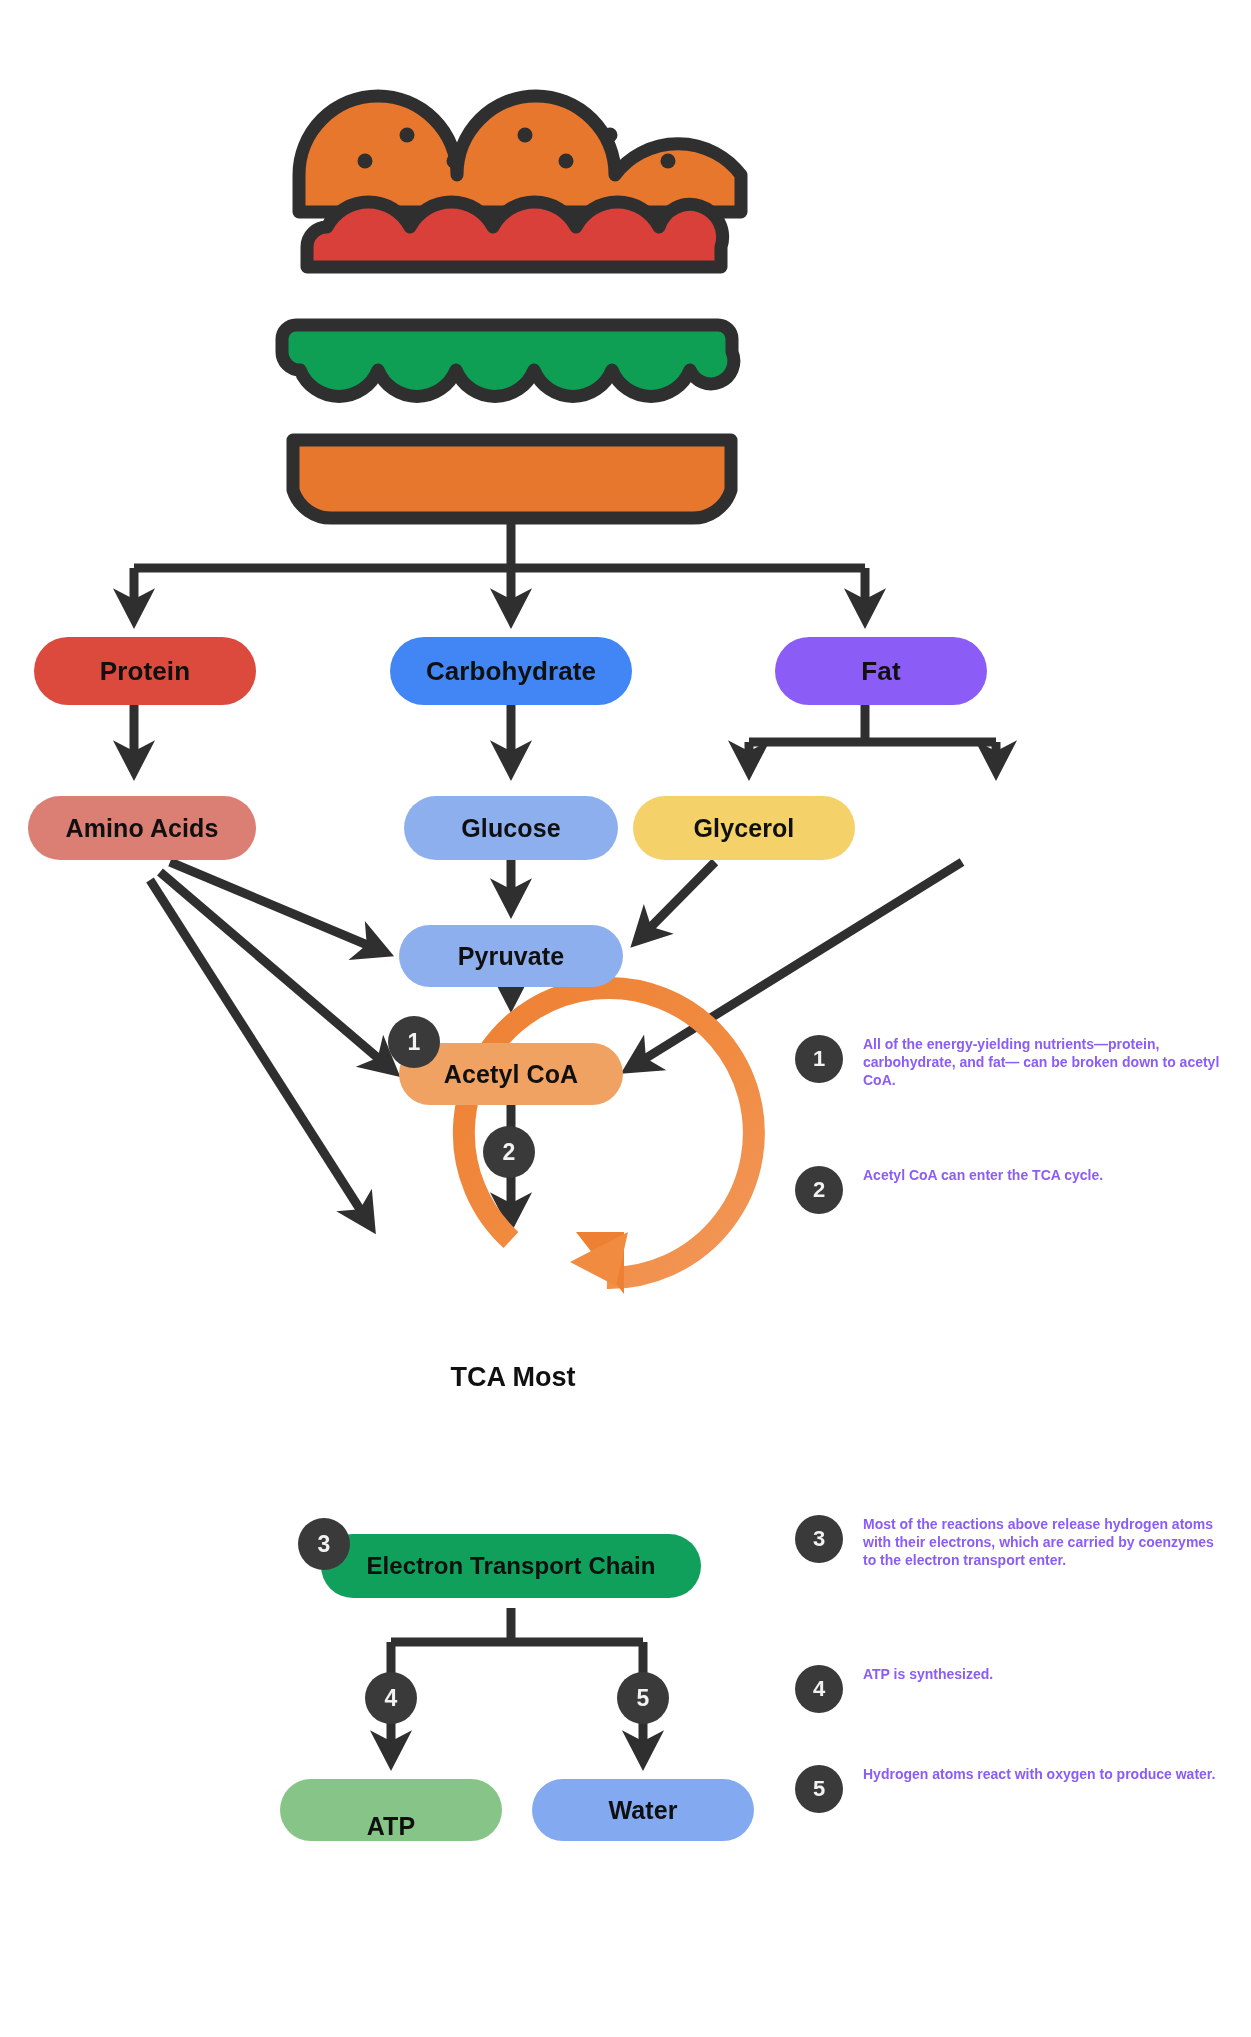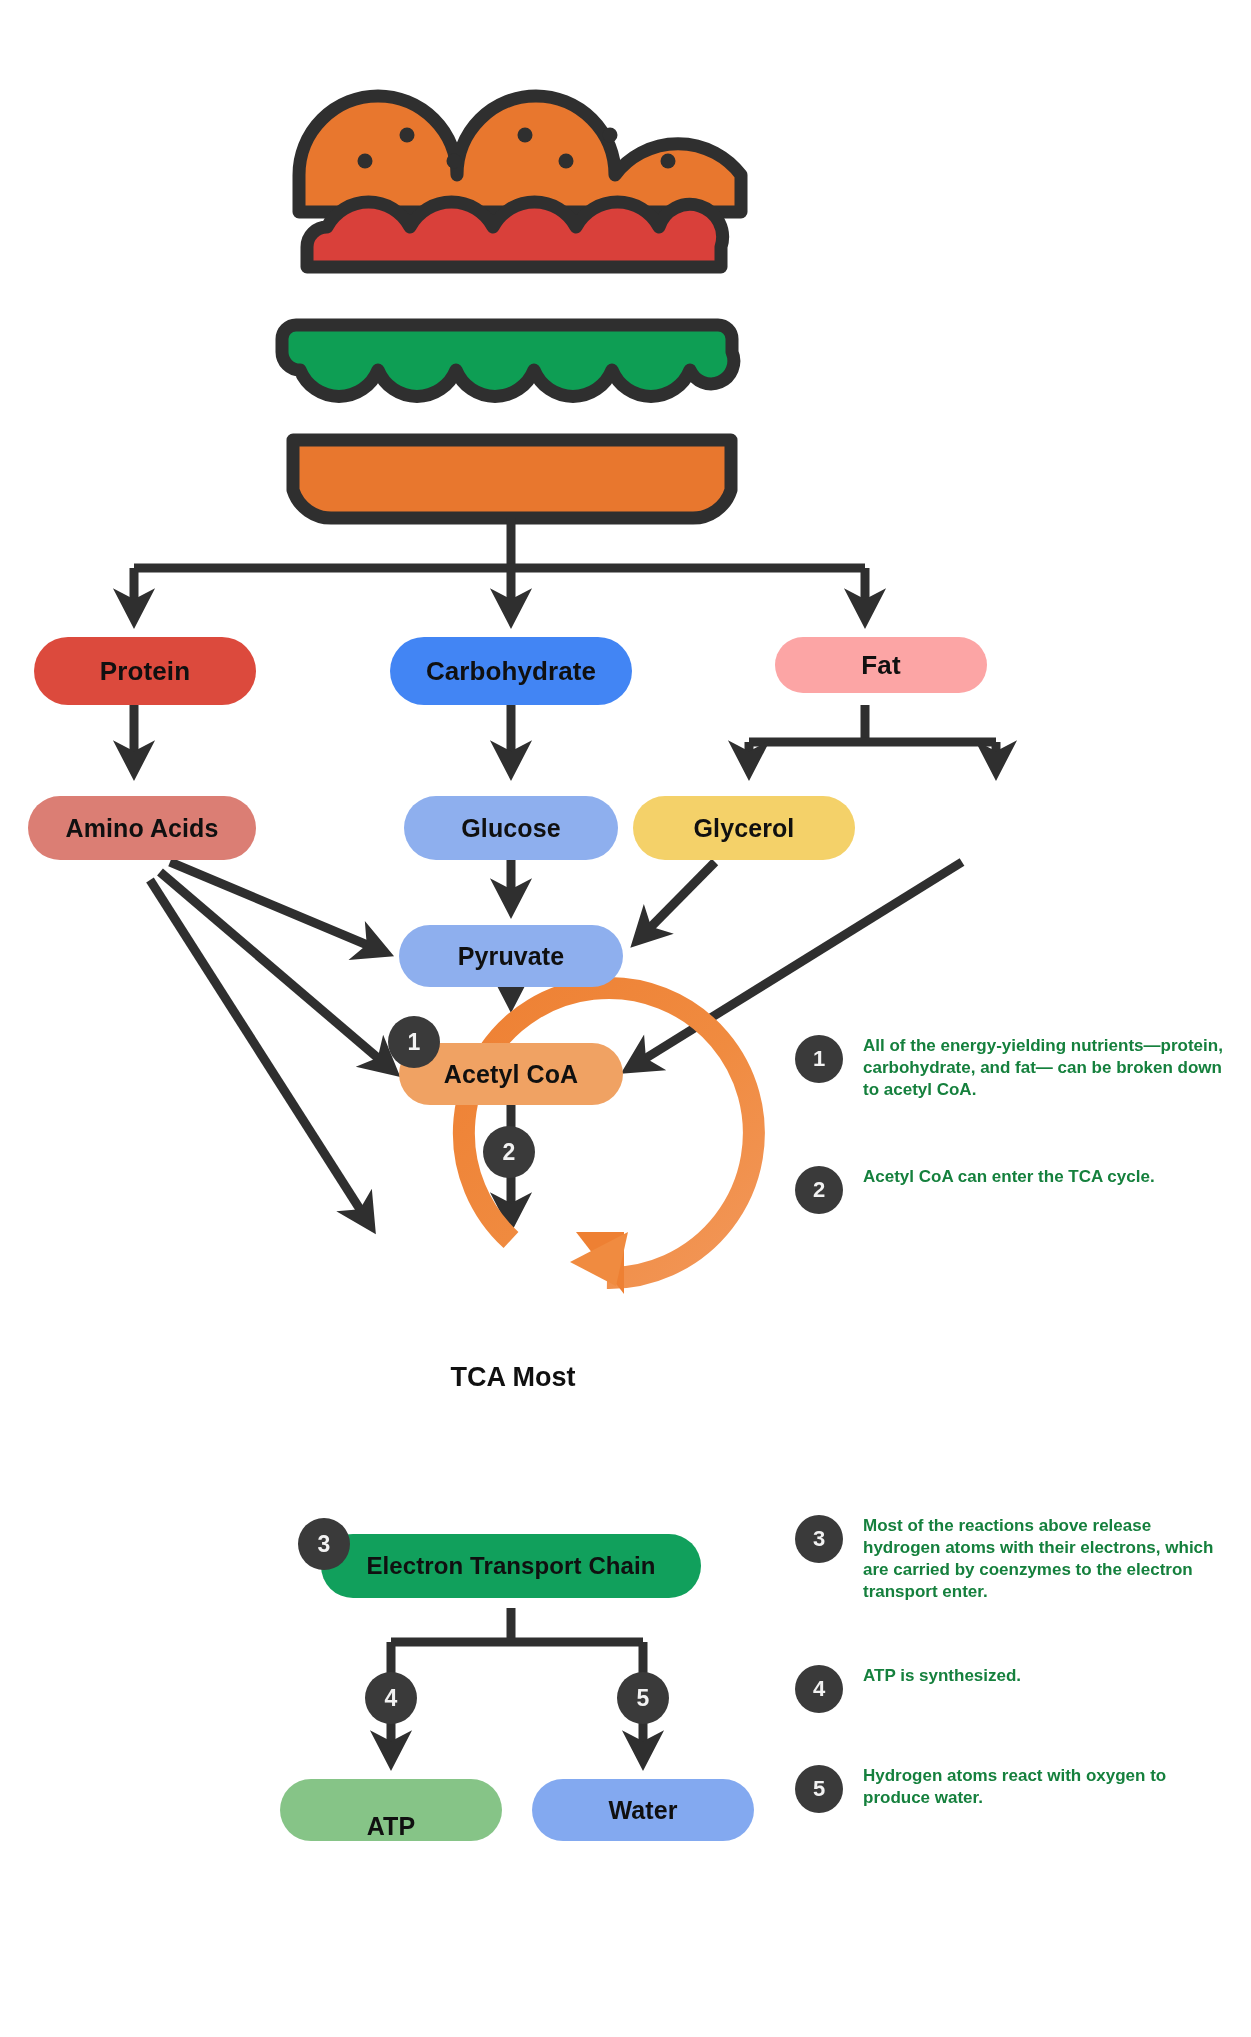--- a/index.html
+++ b/index.html
@@ -40,22 +40,22 @@
   .legend{position:absolute;z-index:8;}
   .legend-row{position:absolute;display:flex;align-items:flex-start;}
   .legend-badge{
     flex:0 0 auto;width:48px;height:48px;border-radius:50%;
     background:#3a3a3a;color:#f2f2f2;
     display:flex;align-items:center;justify-content:center;
     font-size:22px;font-weight:700;
   }
   .legend-text{
     margin-left:20px;
-    font-size:17px;line-height:1.30;
-    color:#15803d;font-weight:700;
+    font-size:14px;line-height:1.30;
+    color:#8b5cf6;font-weight:700;
     max-width:360px;
   }
 
   
   .tca-label{
     position:absolute;
     font-size:27px;font-weight:700;color:#101010;
     z-index:7;
   }
 </style>
@@ -161,21 +161,21 @@
   </svg>
 
   <div class="node" style="left:24px;top:637px;width:222px;height:68px;background:#DC4A3D;font-size:26px;">
     <span class="node-text">Protein</span>
   </div>
 
   <div class="node" style="left:380px;top:637px;width:242px;height:68px;background:#4285F4;font-size:26px;">
     <span class="node-text">Carbohydrate</span>
   </div>
 
-  <div class="node" style="left:765px;top:637px;width:212px;height:56px;background:#fca5a5;font-size:26px;">
+  <div class="node" style="left:765px;top:637px;width:212px;height:68px;background:#8b5cf6;font-size:26px;">
     <span class="node-text">Fat</span>
   </div>
 
   <div class="node" style="left:394px;top:796px;width:214px;height:64px;background:#8EAFEE;font-size:25px;">
     <span class="node-text">Glucose</span>
   </div>
 
   <div class="node" style="left:18px;top:796px;width:228px;height:64px;background:#DB7E74;font-size:25px;">
     <span class="node-text">Amino Acids</span>
   </div>

